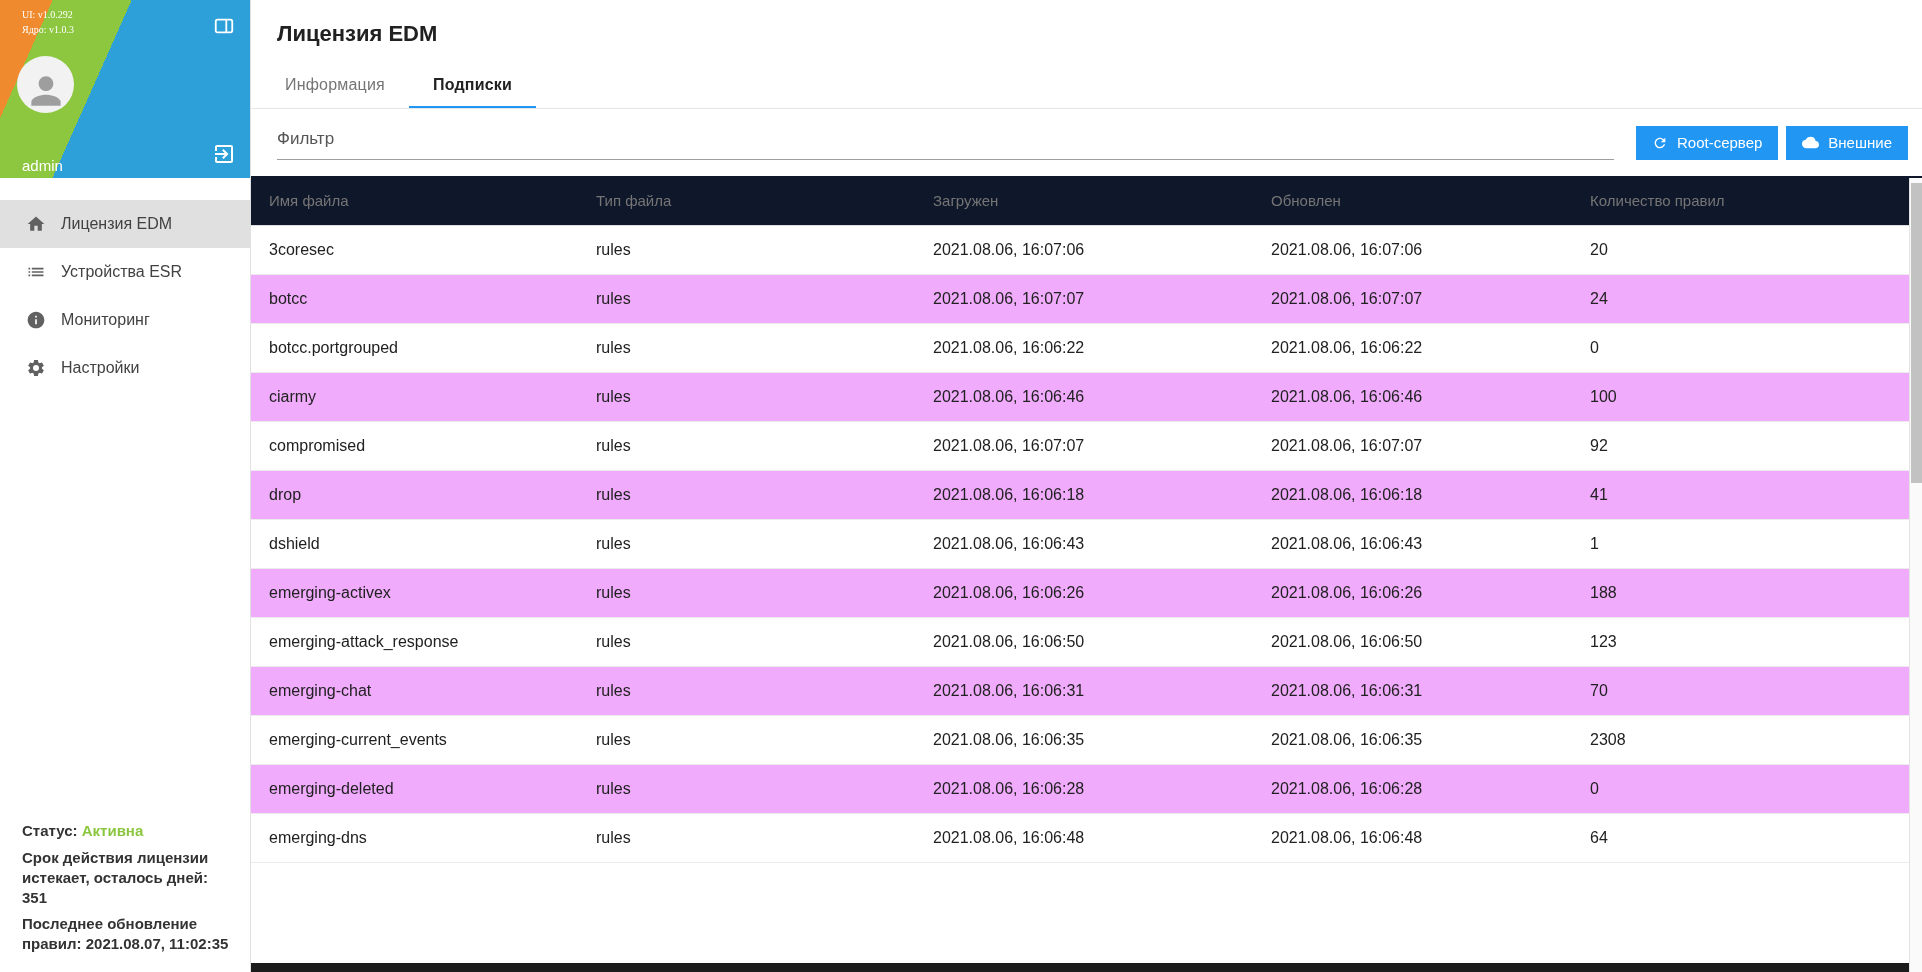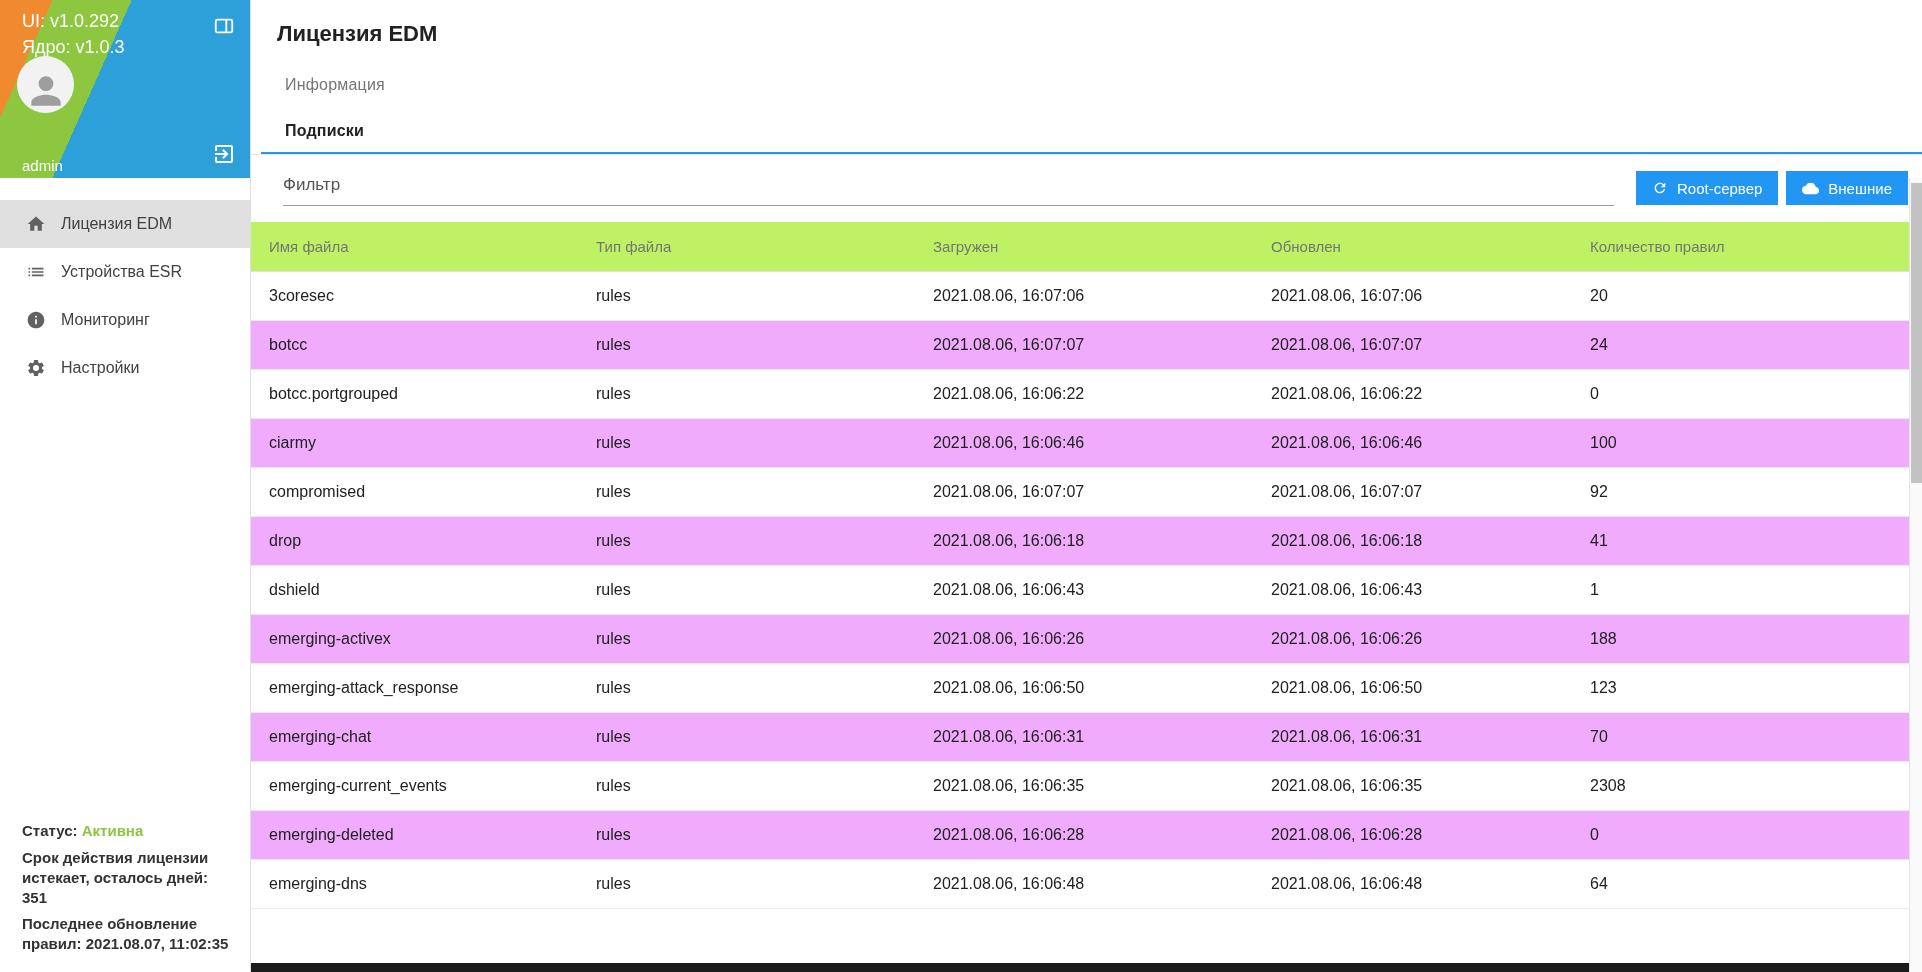--- a/index.html
+++ b/index.html
@@ -13,21 +13,21 @@
     flex: 0 0 251px; width: 251px; position: relative;
     background: #fff; border-right: 1px solid #e0e0e0;
   }
   .sidebar-header {
     position: relative; height: 178px; color: #fff;
     background: linear-gradient(114deg,
       var(--sidebar-orange, #ef8b2e) 0 16%,
       var(--sidebar-green, #8dc63f) 16% 40%,
       var(--sidebar-blue, #2d9fd9) 40% 100%);
   }
-  .version-block { position: absolute; top: 8px; left: 22px; font-size: 18px; line-height: 1.45; }
+  .version-block { position: absolute; top: 8px; left: 22px; font-size: 10px; line-height: 1.45; font-family: Liberation Serif, serif; }
   .panel-toggle { position: absolute; top: 13px; right: 13px; width: 26px; height: 26px;
     display: flex; align-items: center; justify-content: center; cursor: pointer; }
   .avatar { position: absolute; top: 56px; left: 17px; width: 57px; height: 57px;
     border-radius: 50%; background: #f2f2f2; display: flex; align-items: flex-end; justify-content: center; overflow: hidden; }
   .username { position: absolute; left: 22px; bottom: 4px; font-size: 15px; }
   .logout { position: absolute; right: 13px; bottom: 11px; width: 26px; height: 26px;
     display: flex; align-items: center; justify-content: center; cursor: pointer; }
 
   .nav { padding-top: 22px; }
   .nav-item { height: 48px; display: flex; align-items: center; gap: 14px;
@@ -38,38 +38,38 @@
 
   .license-status { position: absolute; left: 0; right: 0; bottom: 18px;
     padding: 0 14px 0 22px; font-size: 15px; font-weight: bold; color: #333; line-height: 1.32; }
   .license-status > div { margin-top: 7px; }
   .status-value { color: var(--status-active, #8bc63f); }
 
   
   .main { flex: 1; position: relative; background: #fff; }
   .page-title { font-size: 22px; font-weight: bold; color: #212121; padding: 21px 0 0 26px; line-height: 26px; }
 
-  .tabs-bar { display: flex; margin-top: 15px; padding-left: 10px; border-bottom: 1px solid #e6e6e6; flex-direction: column; }
+  .tabs-bar { display: flex; margin-top: 15px; padding-left: 10px; border-bottom: 1px solid #e6e6e6; }
   .tab { height: 46px; line-height: 46px; padding: 0 24px; font-size: 16px;
     color: #757575; letter-spacing: .2px; cursor: pointer; }
   .tab.active { color: #212121; font-weight: bold; box-shadow: inset 0 -2px 0 var(--accent, #2196f3); }
 
-  .filter-row { display: flex; padding: 16px 14px 16px 26px; margin-left: 6px; }
+  .filter-row { display: flex; align-items: center; padding: 16px 14px 16px 26px; }
   .filter-input { flex: 1; border: none; border-bottom: 1px solid #9e9e9e; background: transparent;
     font-family: inherit; font-size: 17px; color: #424242; padding: 4px 0 10px; outline: none; margin-right: 14px; }
   .filter-input::placeholder { color: #555; opacity: 1; }
   .btn { display: inline-flex; align-items: center; gap: 9px; height: 34px; padding: 0 16px;
     background: var(--accent, #2196f3); color: #fff; border: none; border-radius: 0;
     font-family: inherit; font-size: 15px; cursor: pointer; margin-left: 8px; white-space: nowrap; }
   .btn svg { fill: #fff; }
 
   
   table { width: 100%; border-collapse: collapse; table-layout: fixed; }
   th { text-align: left; font-weight: normal; color: #757575; font-size: 15px;
-    height: 49px; padding: 0 8px 0 18px; border-bottom: 1px solid #e0e0e0; background: #bef264; }
+    height: 49px; padding: 0 8px 0 18px; border-bottom: 1px solid #e0e0e0; background: #0f172a; }
   .group-row td { height: 49px; padding-left: 18px; font-size: 16px; font-weight: bold;
     color: #212121; background: #ececec; border-bottom: 1px solid #e0e0e0; }
   td { height: 49px; padding: 0 8px 0 18px; font-size: 16px; color: #212121;
     border-bottom: 1px solid #ebebeb; overflow: hidden; white-space: nowrap; }
   tr.row-odd td { background: #ffffff; }
   tr.row-even td { background: #f0abfc; }
 
   .bottom-edge { position: absolute; left: 0; right: 0; bottom: 0; height: 9px; background: #1b1b1b; }
 
   .scrollbar { position: absolute; top: 178px; right: 0; bottom: 0; width: 13px;

